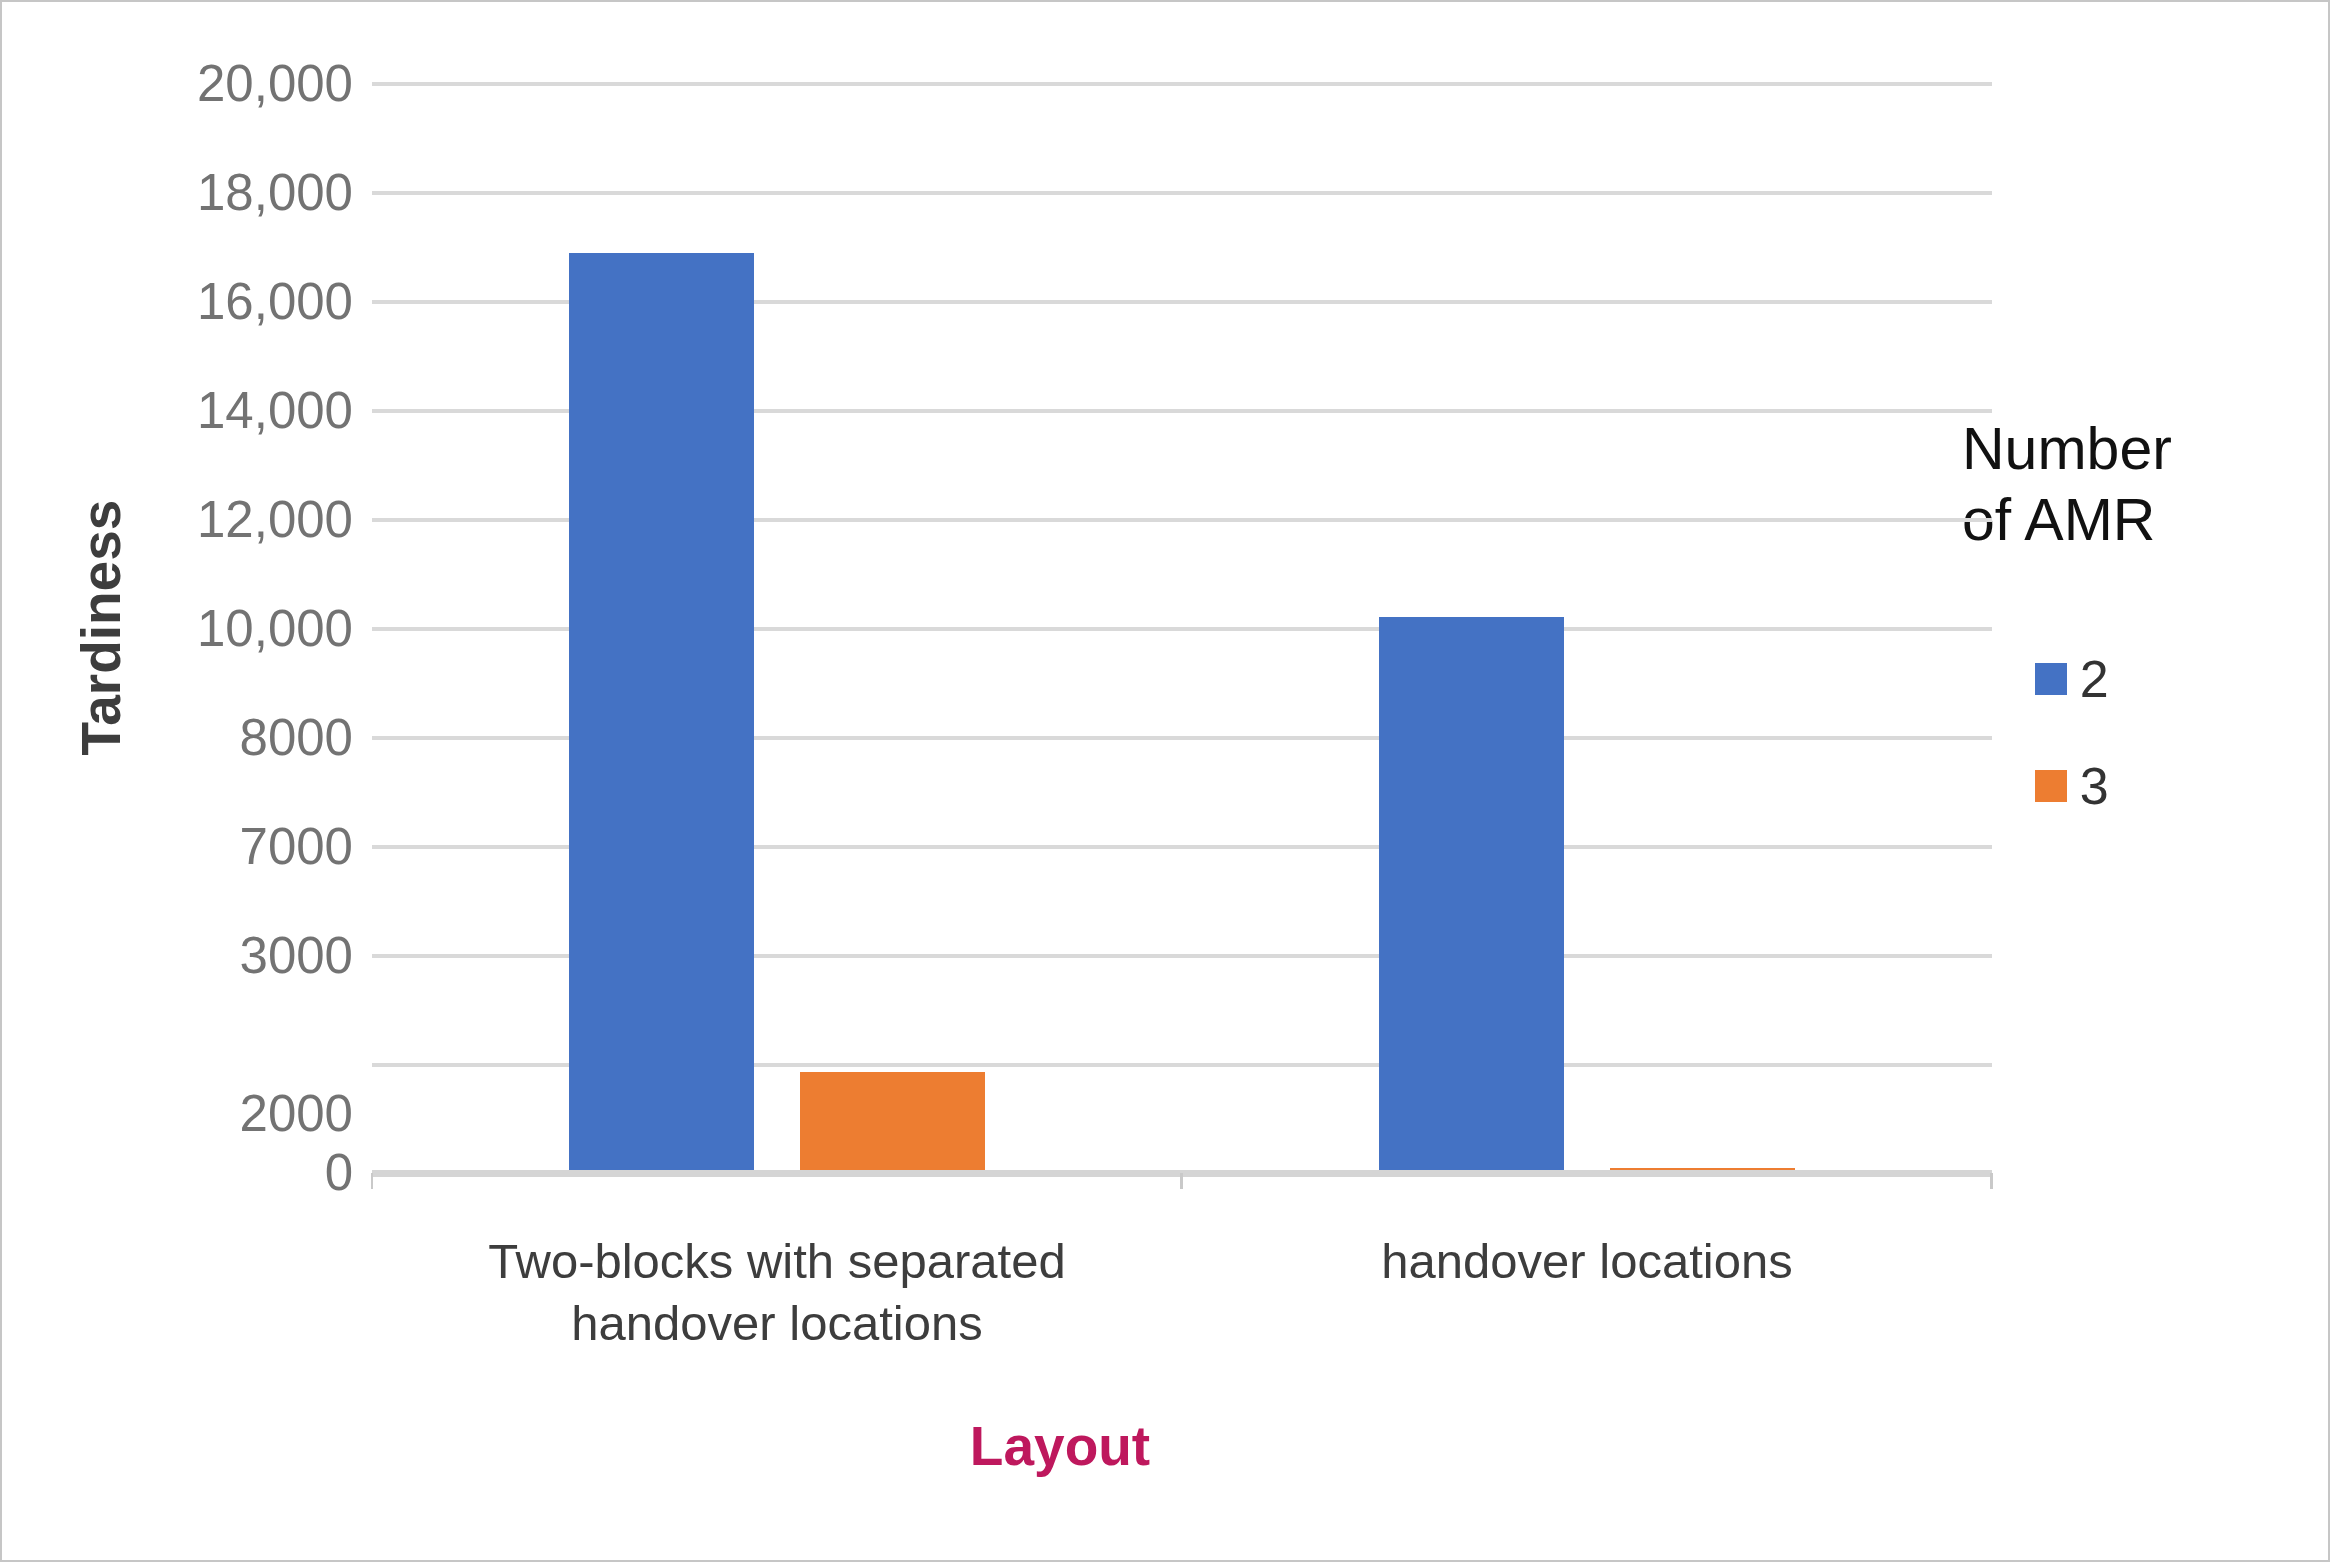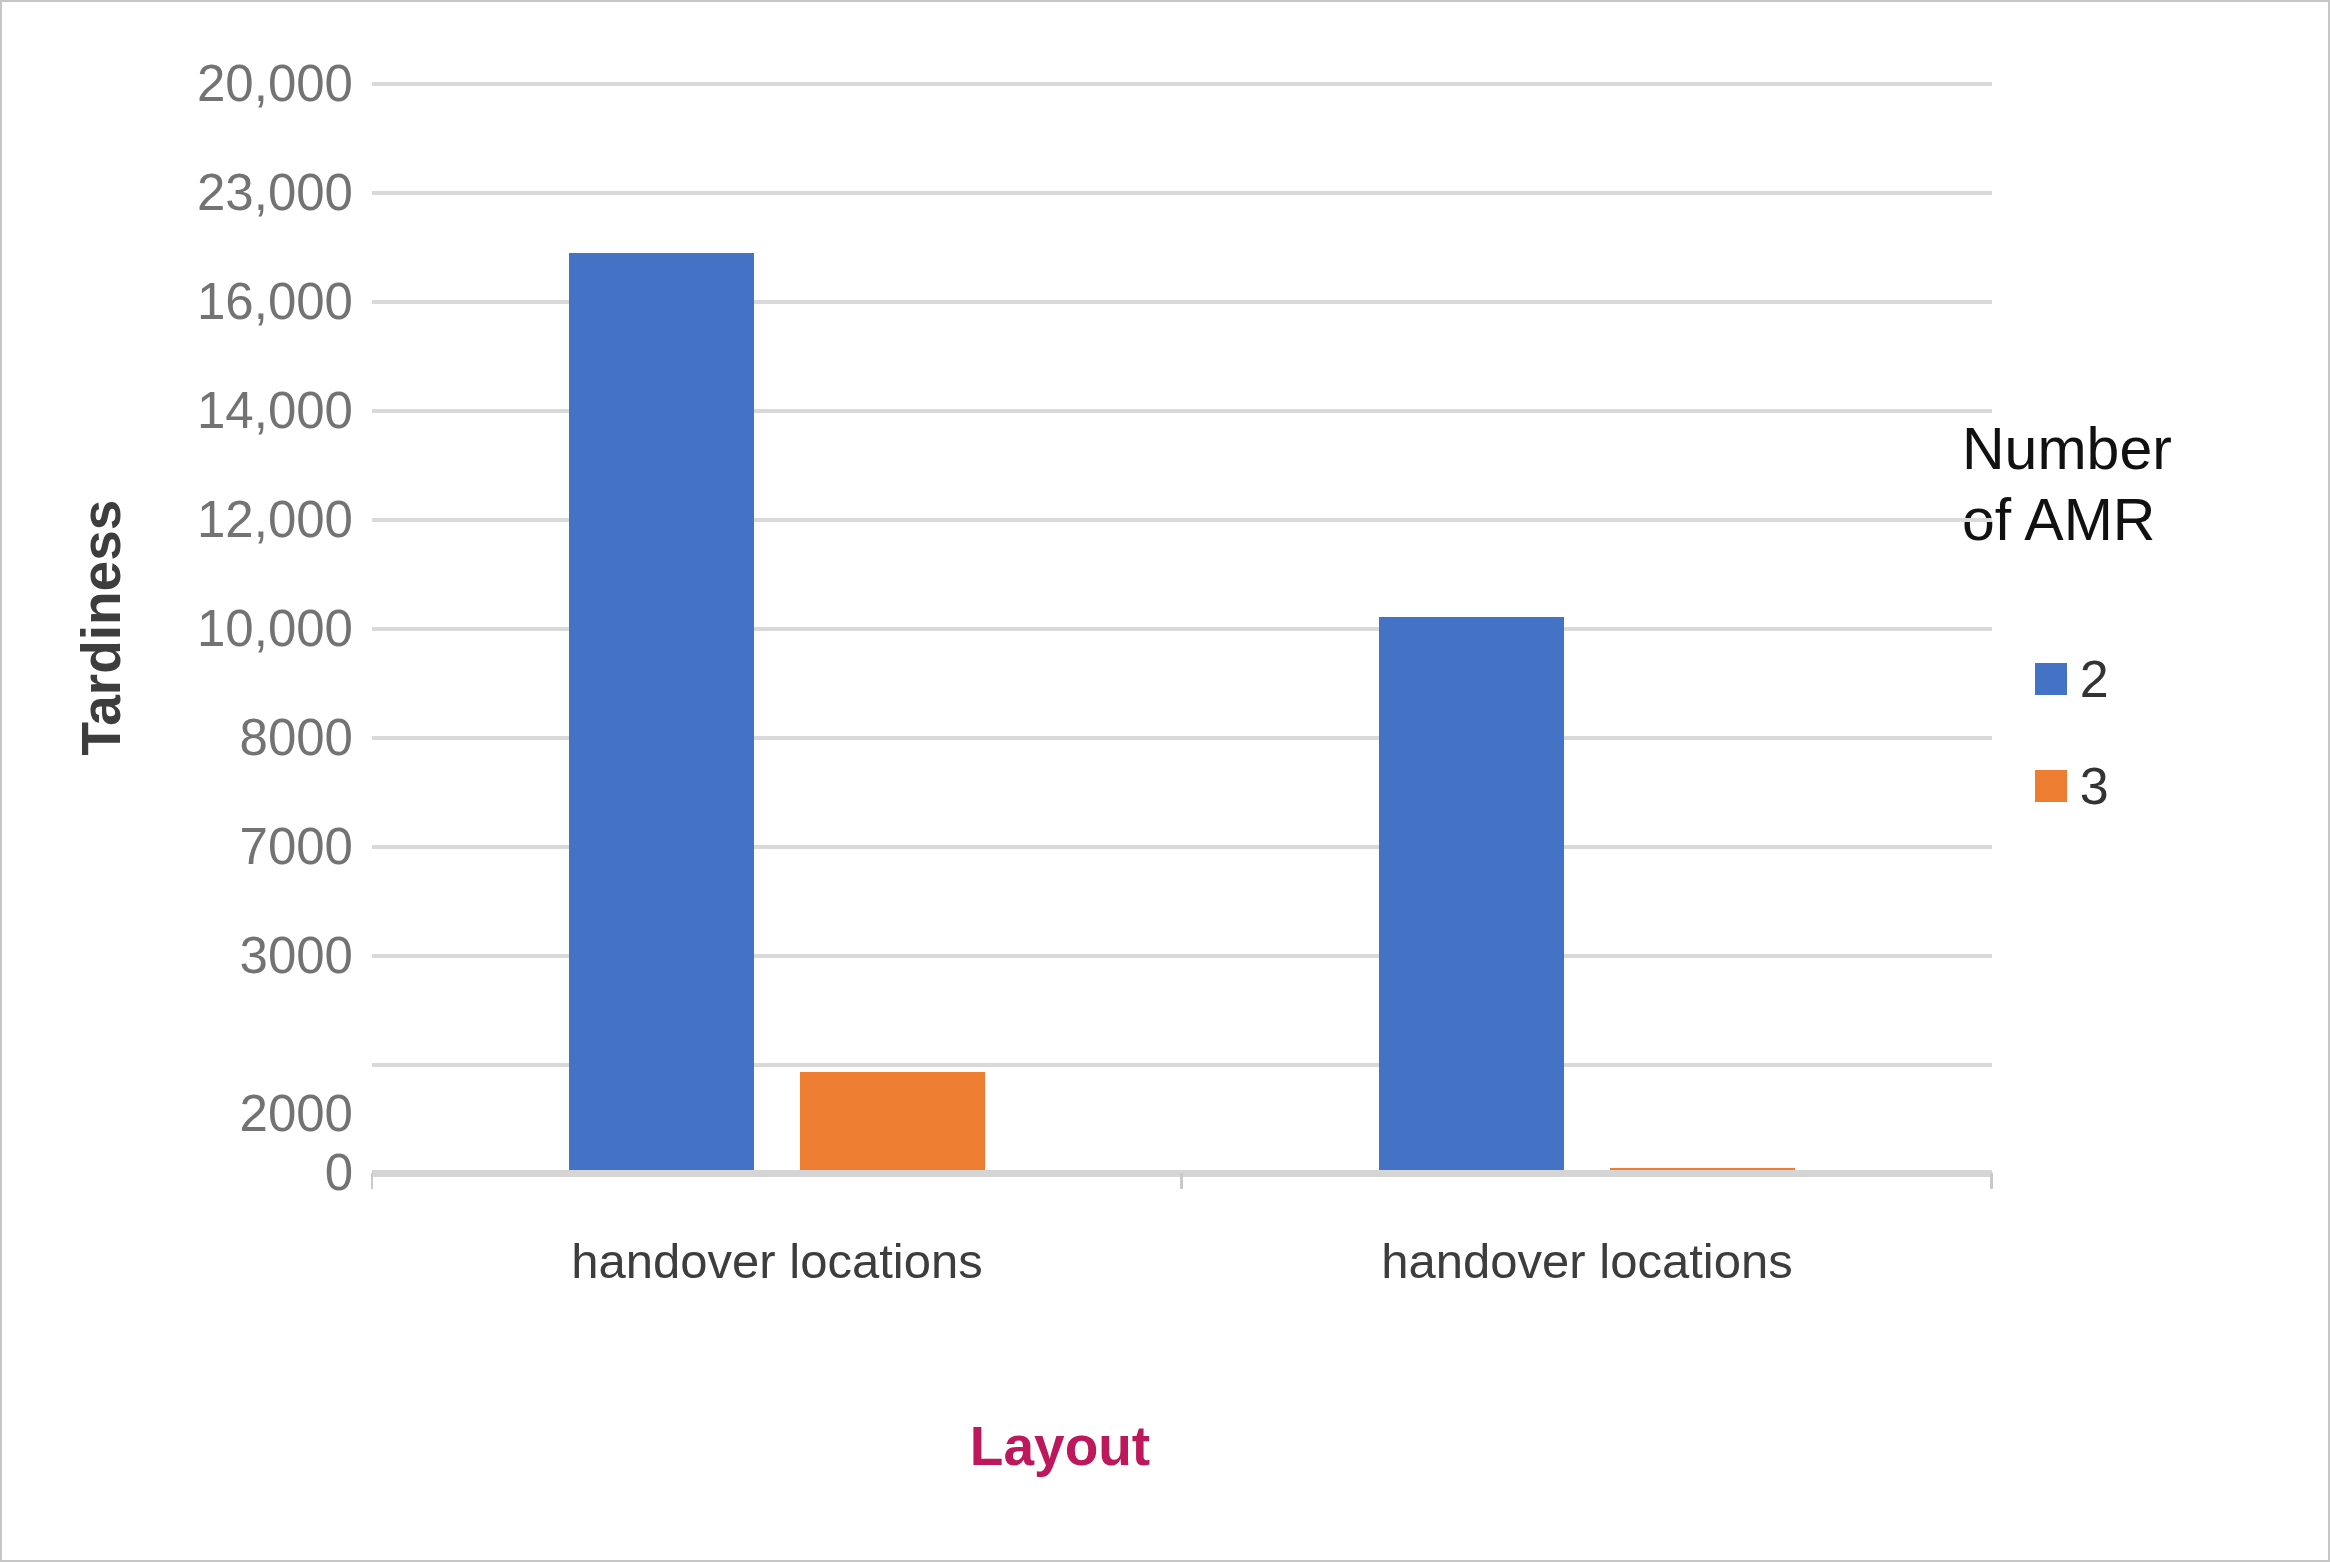--- a/index.html
+++ b/index.html
@@ -50,21 +50,21 @@
   <div id="yticks">
       <div class="ytick" style="top: 1139px;">0</div>
       <div class="ytick" style="top: 1080px;">2000</div>
       <div class="ytick" style="top: 922px;">3000</div>
       <div class="ytick" style="top: 813px;">7000</div>
       <div class="ytick" style="top: 704px;">8000</div>
       <div class="ytick" style="top: 595px;">10,000</div>
       <div class="ytick" style="top: 486px;">12,000</div>
       <div class="ytick" style="top: 377px;">14,000</div>
       <div class="ytick" style="top: 268px;">16,000</div>
-      <div class="ytick" style="top: 159px;">23,000</div>
+      <div class="ytick" style="top: 159px;">18,000</div>
       <div class="ytick" style="top: 50px;">20,000</div>
     </div>
 
   <div class="plot" id="plot">
       <div class="gridline" style="height: 3.5px; top: -1.8px;"></div>
       <div class="gridline" style="height: 3.5px; top: 107px;"></div>
       <div class="gridline" style="height: 3.5px; top: 216px;"></div>
       <div class="gridline" style="height: 3.5px; top: 325px;"></div>
       <div class="gridline" style="height: 3.5px; top: 434px;"></div>
       <div class="gridline" style="height: 3.5px; top: 543px;"></div>
@@ -77,20 +77,21 @@
       <div class="tickmark" style="left: 808px;"></div>
       <div class="tickmark" style="left: 1618px;"></div>
       <div class="bar" title="16900" style="left: 197px; width: 185px; height: 920px; background: rgb(68, 114, 196);"></div>
       <div class="bar" title="1850" style="left: 428px; width: 185px; height: 101px; background: rgb(237, 125, 49);"></div>
       <div class="bar" title="10200" style="left: 1007px; width: 185px; height: 556px; background: rgb(68, 114, 196);"></div>
       <div class="bar" title="100" style="left: 1238px; width: 185px; height: 5.4px; background: rgb(237, 125, 49);"></div>
     </div>
 
   <div id="catlabels">
       <div class="cat-label" style="left: 352px;">
+        <div>Two-blocks with separated</div>
         <div>handover locations</div>
       </div>
       <div class="cat-label" style="left: 1162px;">
         <div>handover locations</div>
       </div>
     </div>
 
   <div class="x-axis-title">Layout</div>
 
   <div class="legend-title">

